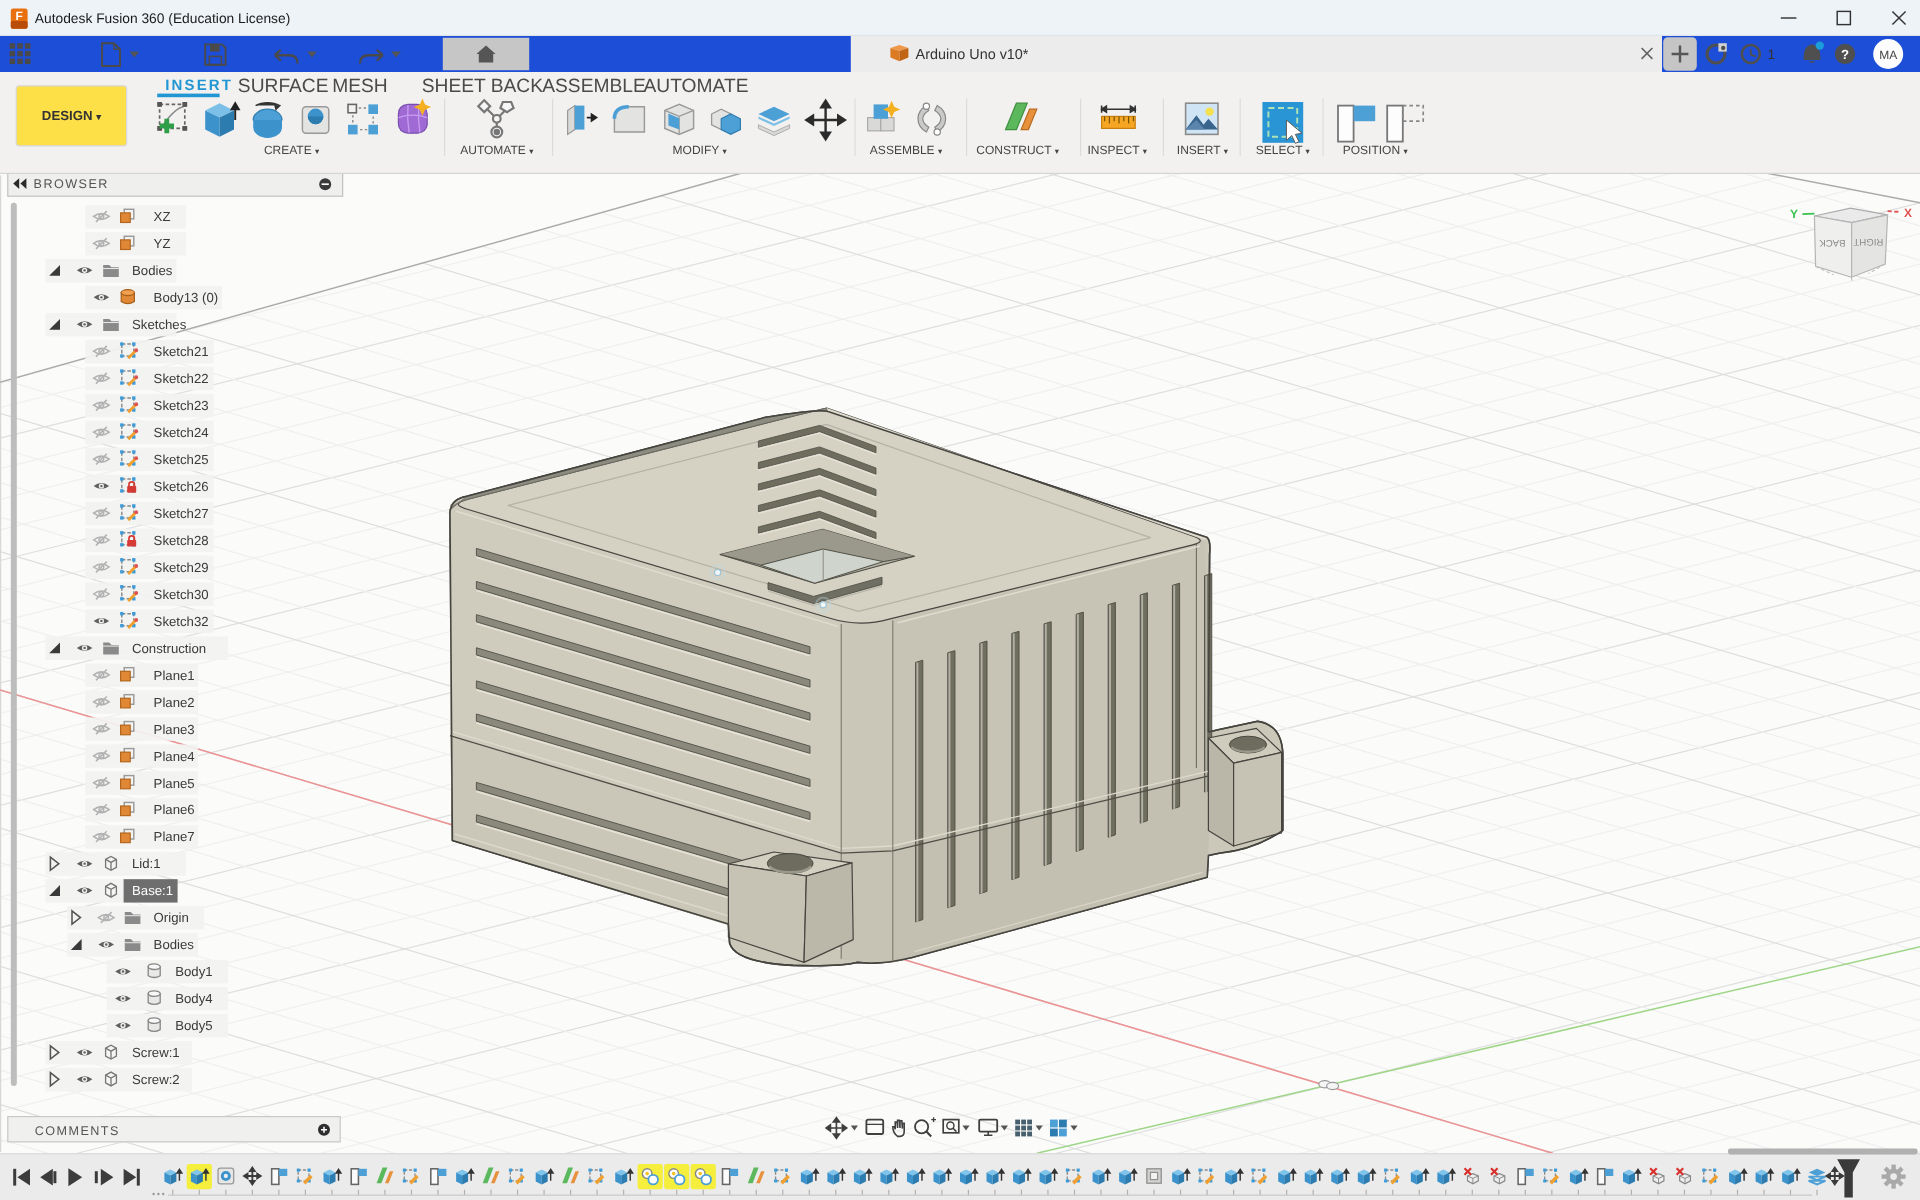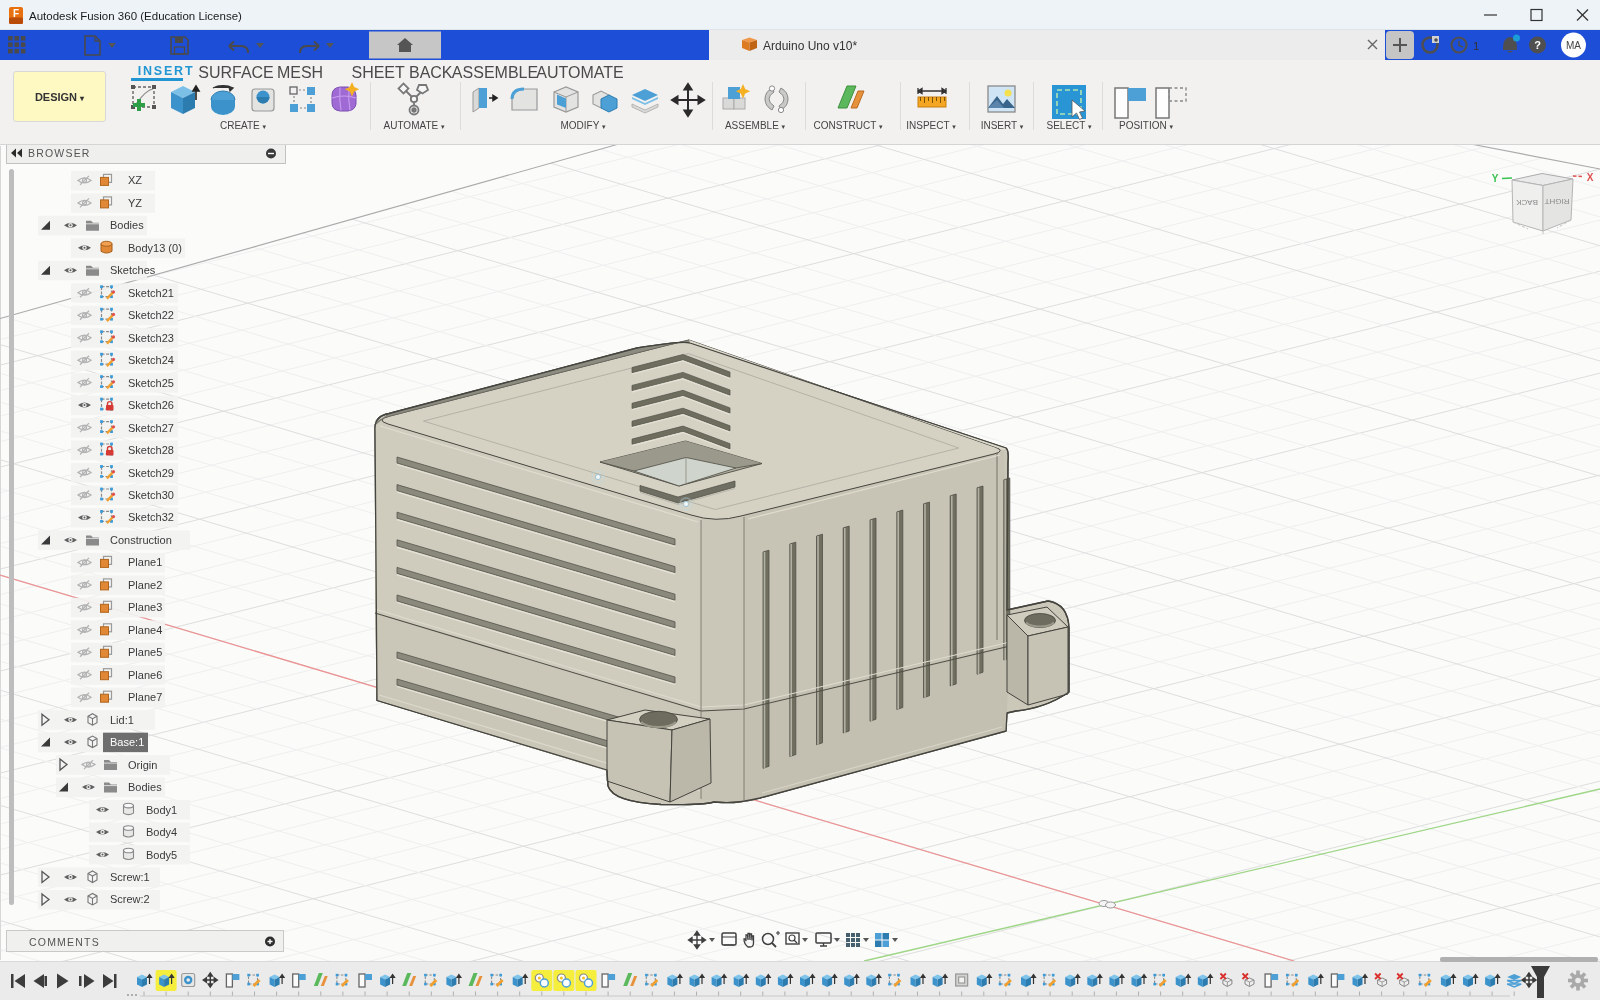--- a/index.html
+++ b/index.html
@@ -288,21 +288,21 @@
       <path d="M 1503,20 Q 1503,12 1505,10 Q 1507,7 1510,7 Q 1513,7 1515,10 Q 1517,12 1517,20 Z" fill="#4f4f4f"></path>
       <path d="M 1507,21 Q 1510,24 1513,21 Z" fill="#4f4f4f"></path>
       <circle cx="1516.5" cy="8" r="3.5" fill="#1a9dd9"></circle>
       <circle cx="1537.5" cy="15" r="8.5" fill="#4f4f4f"></circle>
       <text x="1537.5" y="19" font-size="11" fill="#fff" text-anchor="middle" font-weight="bold">?</text>
       <circle cx="1573.5" cy="15" r="12.5" fill="#fdfdfd"></circle>
       <text x="1573.5" y="19" font-size="10" fill="#444" text-anchor="middle">MA</text>
     </svg>
   </div>
 <div class="abs" id="ribbon"></div>
-<div class="abs" style="left:13px;top:71px;width:93px;height:51px;background:#fef9c3;border:1px solid #d8d8d8;border-radius:3px;z-index:21;font-size:11px;color:#333;text-align:center;line-height:51px;font-weight:bold;">DESIGN <span style="font-size:8px">▾</span></div>
+<div class="abs" style="left:13px;top:71px;width:93px;height:51px;background:#fde047;border:1px solid #d8d8d8;border-radius:3px;z-index:21;font-size:11px;color:#333;text-align:center;line-height:51px;font-weight:bold;">DESIGN <span style="font-size:8px">▾</span></div>
 <div class="tablbl" style="left:166px;transform:translateX(-50%);color:#2196d3;font-weight:bold;font-size:12.5px;letter-spacing:1.8px">INSERT</div>
 <div class="tablbl" style="left:236px;transform:translateX(-50%);color:#4a4a4a">SURFACE</div>
 <div class="tablbl" style="left:300px;transform:translateX(-50%);color:#4a4a4a">MESH</div>
 <div class="tablbl" style="left:402px;transform:translateX(-50%);color:#4a4a4a">SHEET BACK</div>
 <div class="tablbl" style="left:495px;transform:translateX(-50%);color:#4a4a4a">ASSEMBLE</div>
 <div class="tablbl" style="left:580px;transform:translateX(-50%);color:#4a4a4a">AUTOMATE</div>
 <div class="abs" style="left:131px;top:77.5px;width:52px;height:3px;background:#2196d3;z-index:21"></div>
 <div class="grplbl" style="left:243px;transform:translateX(-50%)">CREATE <span style="font-size:7px">▾</span></div>
 <div class="grplbl" style="left:414px;transform:translateX(-50%)">AUTOMATE <span style="font-size:7px">▾</span></div>
 <div class="grplbl" style="left:583px;transform:translateX(-50%)">MODIFY <span style="font-size:7px">▾</span></div>

